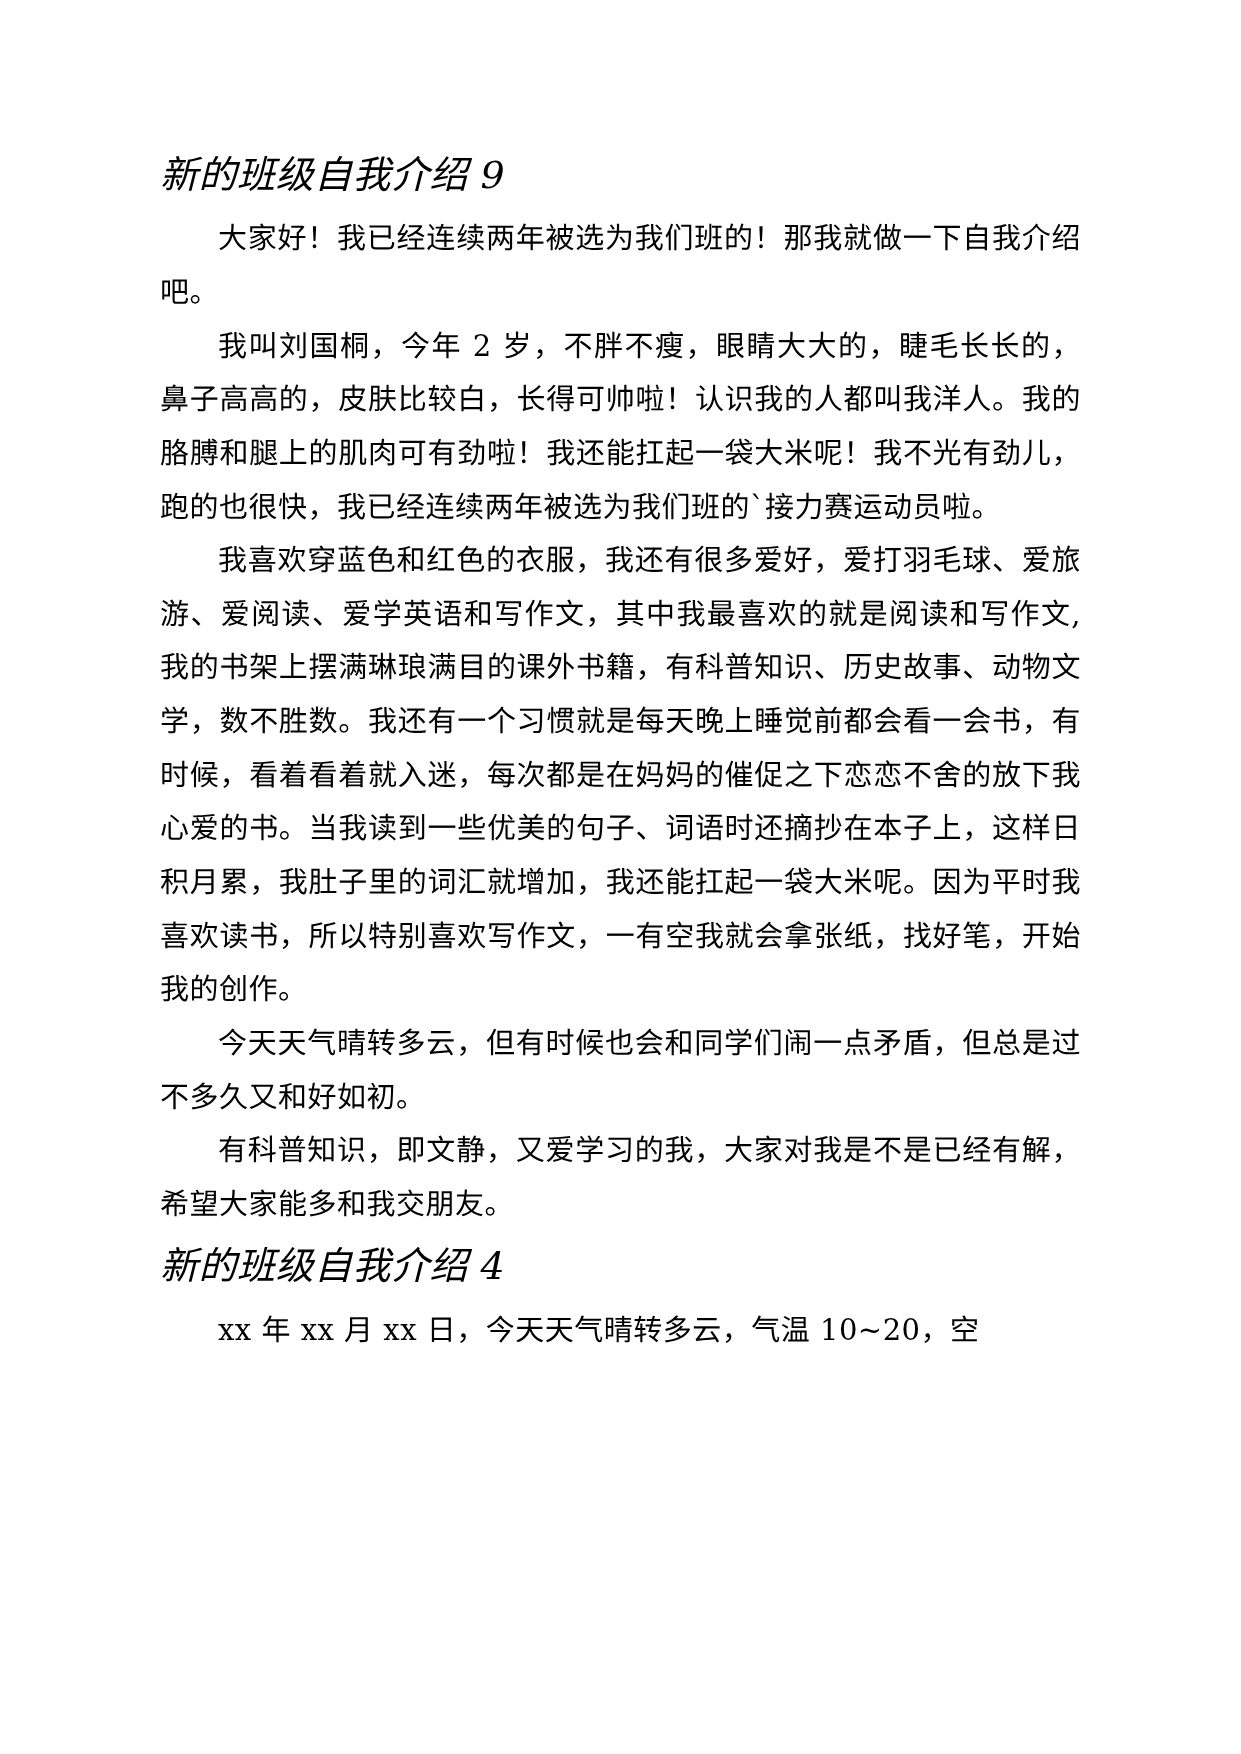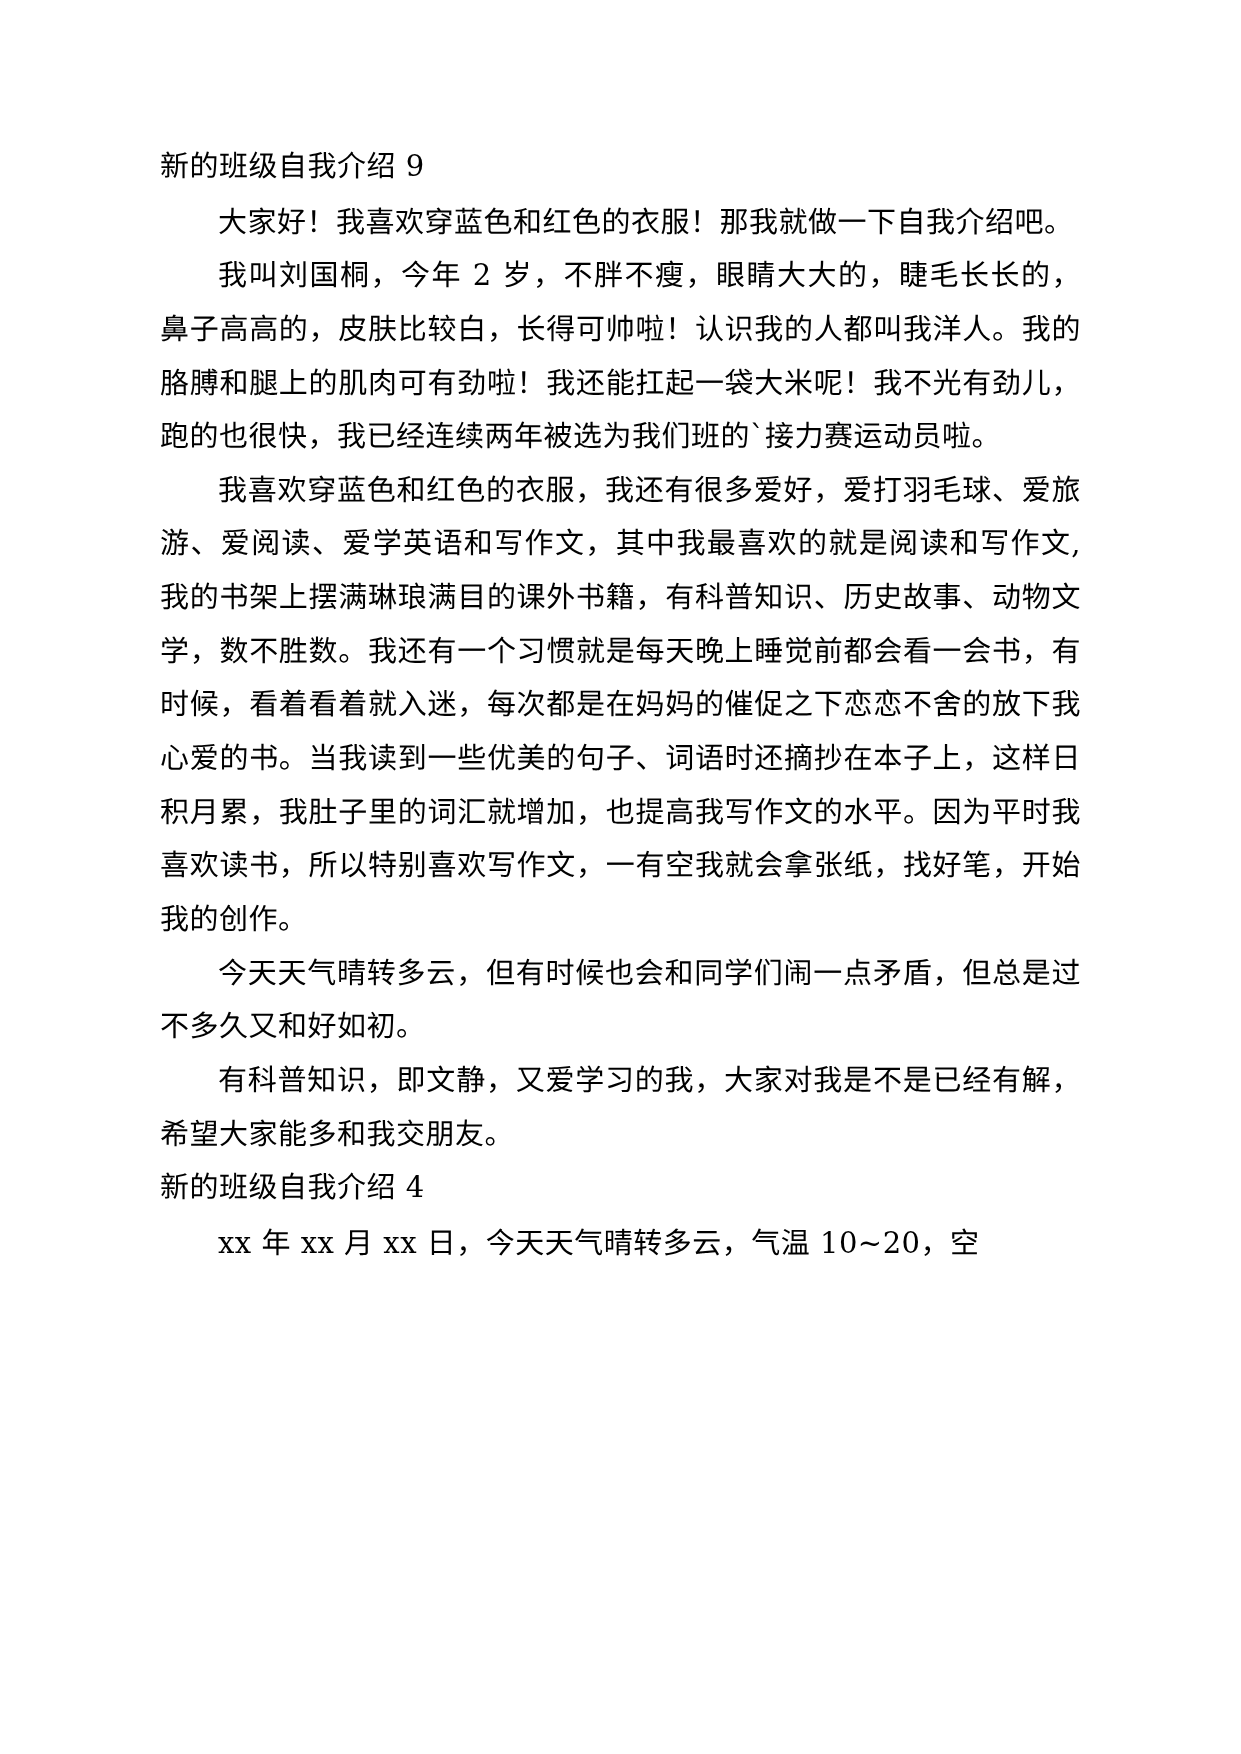--- a/index.html
+++ b/index.html
@@ -22,43 +22,44 @@
     padding: 140px 160px 60px 160px;
   }
   .doc-body {
     font-size: 29px;
     line-height: 1.85;
     letter-spacing: 0.5px;
     text-align: justify;
     text-justify: inter-ideograph;
   }
   .heading {
-    font-size: 29px;
+    font-size: 38px;
     line-height: 1.85;
     margin: 0 0 2px 0;
     text-indent: 0;
+    font-style: italic;
   }
   .para {
     margin: 0;
     text-indent: 2em;
   }
 </style>
 </head>
 <body>
 
 <div class="page">
   <div class="doc-body">
 
     <p class="heading">新的班级自我介绍 9</p>
 
-    <p class="para">大家好！我喜欢穿蓝色和红色的衣服！那我就做一下自我介绍吧。</p>
+    <p class="para">大家好！我已经连续两年被选为我们班的！那我就做一下自我介绍吧。</p>
 
     <p class="para">我叫刘国桐，今年 2 岁，不胖不瘦，眼睛大大的，睫毛长长的，鼻子高高的，皮肤比较白，长得可帅啦！认识我的人都叫我洋人。我的胳膊和腿上的肌肉可有劲啦！我还能扛起一袋大米呢！我不光有劲儿，跑的也很快，我已经连续两年被选为我们班的`接力赛运动员啦。</p>
 
-    <p class="para">我喜欢穿蓝色和红色的衣服，我还有很多爱好，爱打羽毛球、爱旅游、爱阅读、爱学英语和写作文，其中我最喜欢的就是阅读和写作文,我的书架上摆满琳琅满目的课外书籍，有科普知识、历史故事、动物文学，数不胜数。我还有一个习惯就是每天晚上睡觉前都会看一会书，有时候，看着看着就入迷，每次都是在妈妈的催促之下恋恋不舍的放下我心爱的书。当我读到一些优美的句子、词语时还摘抄在本子上，这样日积月累，我肚子里的词汇就增加，也提高我写作文的水平。因为平时我喜欢读书，所以特别喜欢写作文，一有空我就会拿张纸，找好笔，开始我的创作。</p>
+    <p class="para">我喜欢穿蓝色和红色的衣服，我还有很多爱好，爱打羽毛球、爱旅游、爱阅读、爱学英语和写作文，其中我最喜欢的就是阅读和写作文,我的书架上摆满琳琅满目的课外书籍，有科普知识、历史故事、动物文学，数不胜数。我还有一个习惯就是每天晚上睡觉前都会看一会书，有时候，看着看着就入迷，每次都是在妈妈的催促之下恋恋不舍的放下我心爱的书。当我读到一些优美的句子、词语时还摘抄在本子上，这样日积月累，我肚子里的词汇就增加，我还能扛起一袋大米呢。因为平时我喜欢读书，所以特别喜欢写作文，一有空我就会拿张纸，找好笔，开始我的创作。</p>
 
     <p class="para">今天天气晴转多云，但有时候也会和同学们闹一点矛盾，但总是过不多久又和好如初。</p>
 
     <p class="para">有科普知识，即文静，又爱学习的我，大家对我是不是已经有解，希望大家能多和我交朋友。</p>
 
     <p class="heading">新的班级自我介绍 4</p>
 
     <p class="para">xx 年 xx 月 xx 日，今天天气晴转多云，气温 10~20，空</p>
 
   </div>

